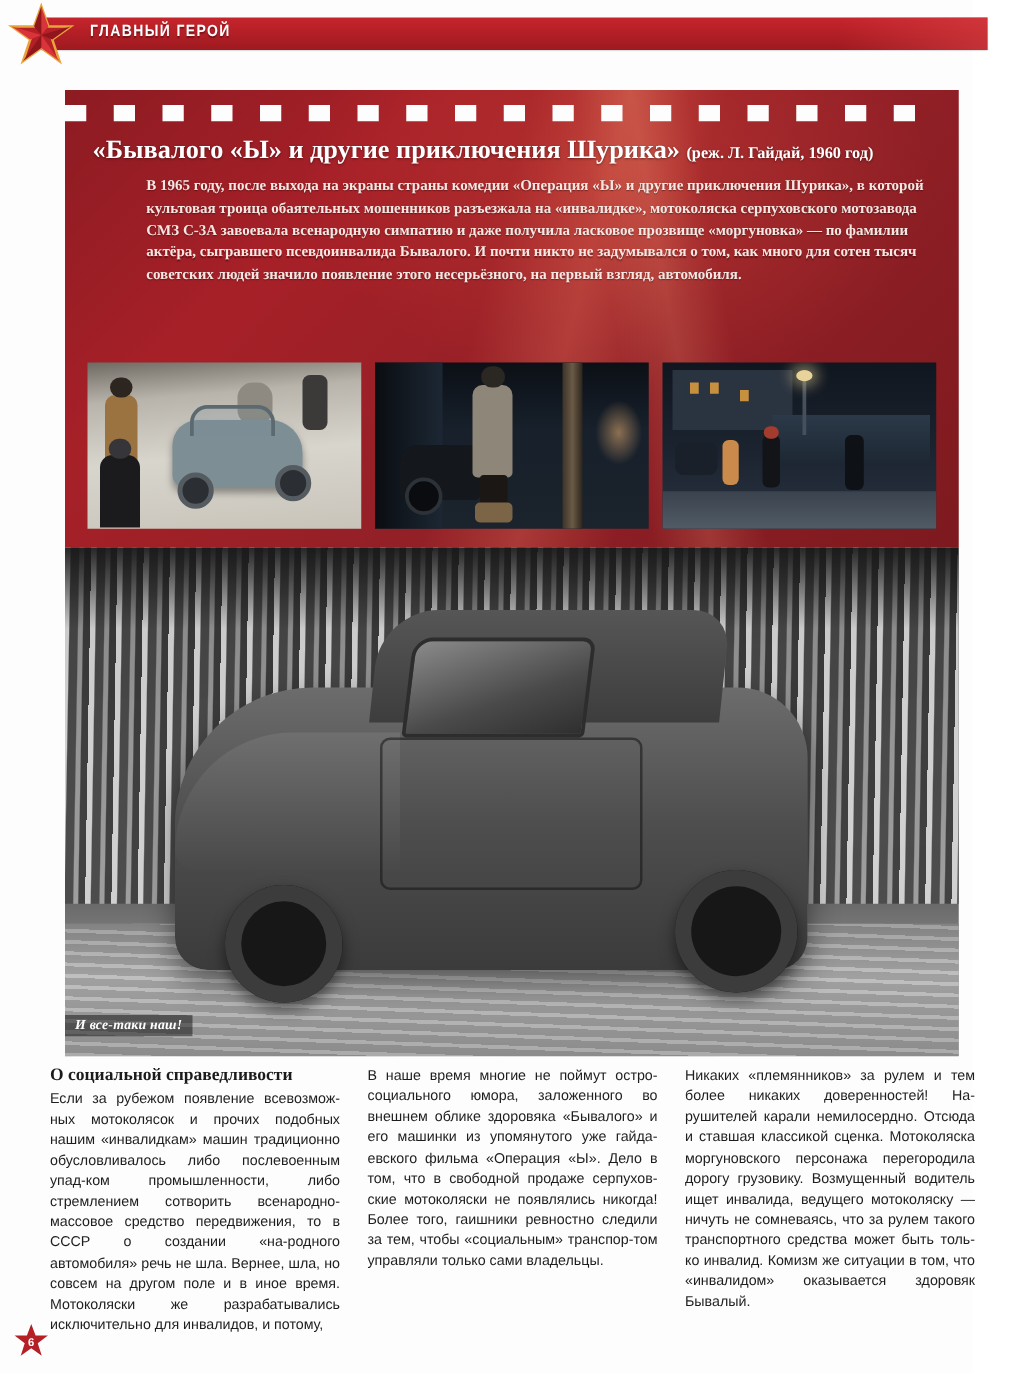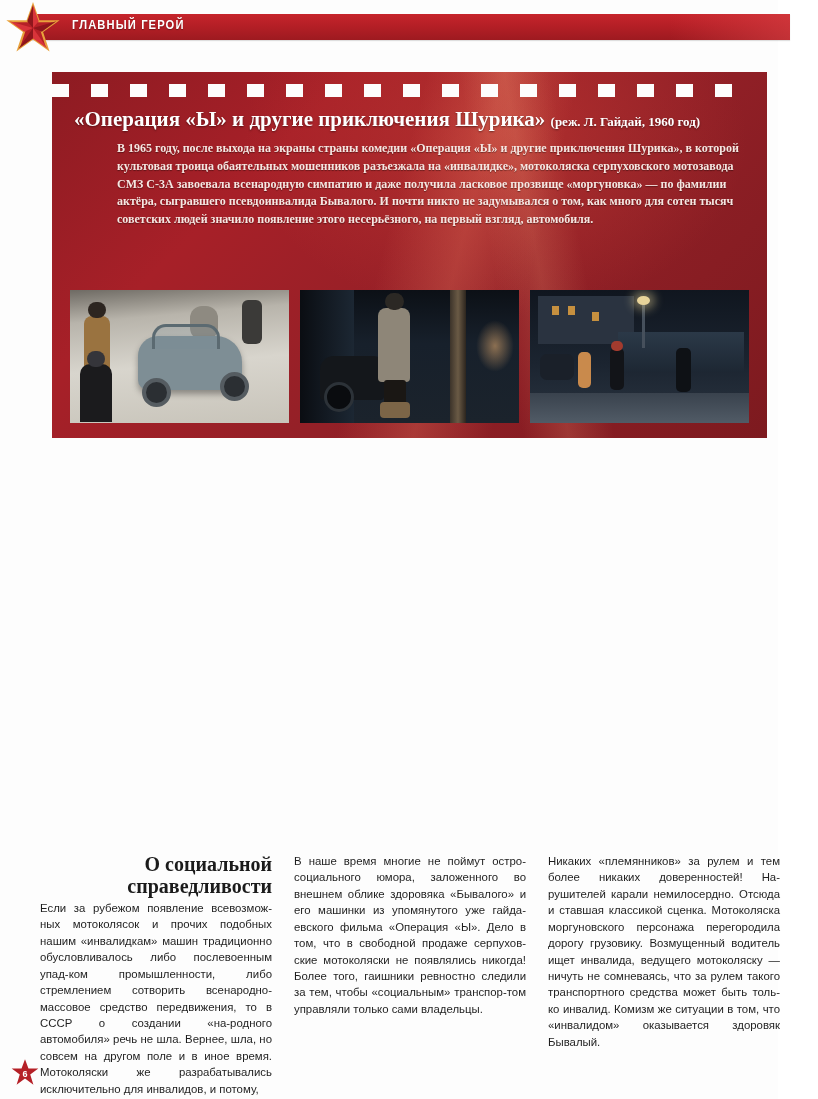--- a/index.html
+++ b/index.html
@@ -186,22 +186,22 @@
   }
 
   
   .columns{
     position:absolute;left:40px;top:853px;width:742px;height:200px;
     display:flex;gap:22px;
   }
   .col{width:232px;}
   .subhead{
     font-family:"Liberation Serif","DejaVu Serif",serif;
-    font-weight:bold;font-size:20px;color:#1b1b1b;
-    margin:0 0 3px 0;line-height:1.1;text-align:right;
+    font-weight:bold;font-size:14px;color:#1b1b1b;
+    margin:0 0 3px 0;line-height:1.1;
   }
   .col p{
     margin:0;
     font-family:"Liberation Sans","DejaVu Sans",sans-serif;
     font-size:11.4px;line-height:1.44;color:#1e1e1e;
     text-align:justify;
     hyphens:manual;
   }
   .col p + p{margin-top:0;}
 
@@ -251,21 +251,21 @@
         <div class="perf"></div>
       <div class="perf"></div>
         <div class="perf"></div>
         <div class="perf"></div>
         <div class="perf"></div>
       <div class="perf"></div>
         <div class="perf"></div>
     </div>
 
     <div class="film-title">
-      <span>«Операция «Ы» и другие приключения Шурика»</span>
+      <span>«Бывалого «Ы» и другие приключения Шурика»</span>
       <span class="dir">(реж. Л. Гайдай, 1960 год)</span>
     </div>
 
     <div class="lede">В 1965 году, после выхода на экраны страны комедии «Операция «Ы» и другие приключения Шурика», в которой культовая троица обаятельных мошенников разъезжала на «инвалидке», мотоколяска серпуховского мотозавода СМЗ С-3А завоевала всенародную симпатию и даже получила ласковое прозвище «моргуновка» — по фамилии актёра, сыгравшего псевдоинвалида Бывалого. И почти никто не задумывался о том, как много для сотен тысяч советских людей значило появление этого несерьёзного, на первый взгляд,  автомобиля.</div>
 
     <div class="stills">
 
       <div class="still s1">
         <div class="p3"></div>
           <div class="p4"></div>
@@ -296,20 +296,34 @@
         <div class="ground"></div>
         <div class="cart"></div>
         <div class="h1"></div>
           <div class="h2"></div>
           <div class="h3"></div>
       </div>
 
     </div>
   </div>
 
+  <div class="main-photo">
+    <div class="forest"></div>
+    <div class="forest-top"></div>
+    <div class="ground2"></div>
+    <div class="car-big">
+      <div class="top"></div>
+      <div class="glass"></div>
+      <div class="hood"></div>
+      <div class="door"></div>
+    </div>
+    <div class="wheel-big wheel-a"></div>
+    <div class="wheel-big wheel-b"></div>
+    <div class="photo-caption">И все-таки наш!</div>
+  </div>
 
   <div class="columns">
 
     <div class="col">
       <h2 class="subhead">О социальной справедливости</h2>
       <p>Если за рубежом появление всевозмож-ных мотоколясок и прочих подобных нашим «инвалидкам» машин традиционно обусловливалось либо послевоенным упад-ком промышленности, либо стремлением сотворить всенародно-массовое средство передвижения, то в СССР о создании «на-родного автомобиля» речь не шла. Вернее, шла, но совсем на другом поле и в иное время. Мотоколяски же разрабатывались исключительно для инвалидов, и потому,</p>
     </div>
 
     <div class="col">
       <p>В наше время многие не поймут остро-социального юмора, заложенного во внешнем облике здоровяка «Бывалого» и его машинки из упомянутого уже гайда-евского фильма «Операция «Ы». Дело в том, что в свободной продаже серпухов-ские мотоколяски не появлялись никогда! Более того, гаишники ревностно следили за тем, чтобы «социальным» транспор-том управляли только сами владельцы.</p>

